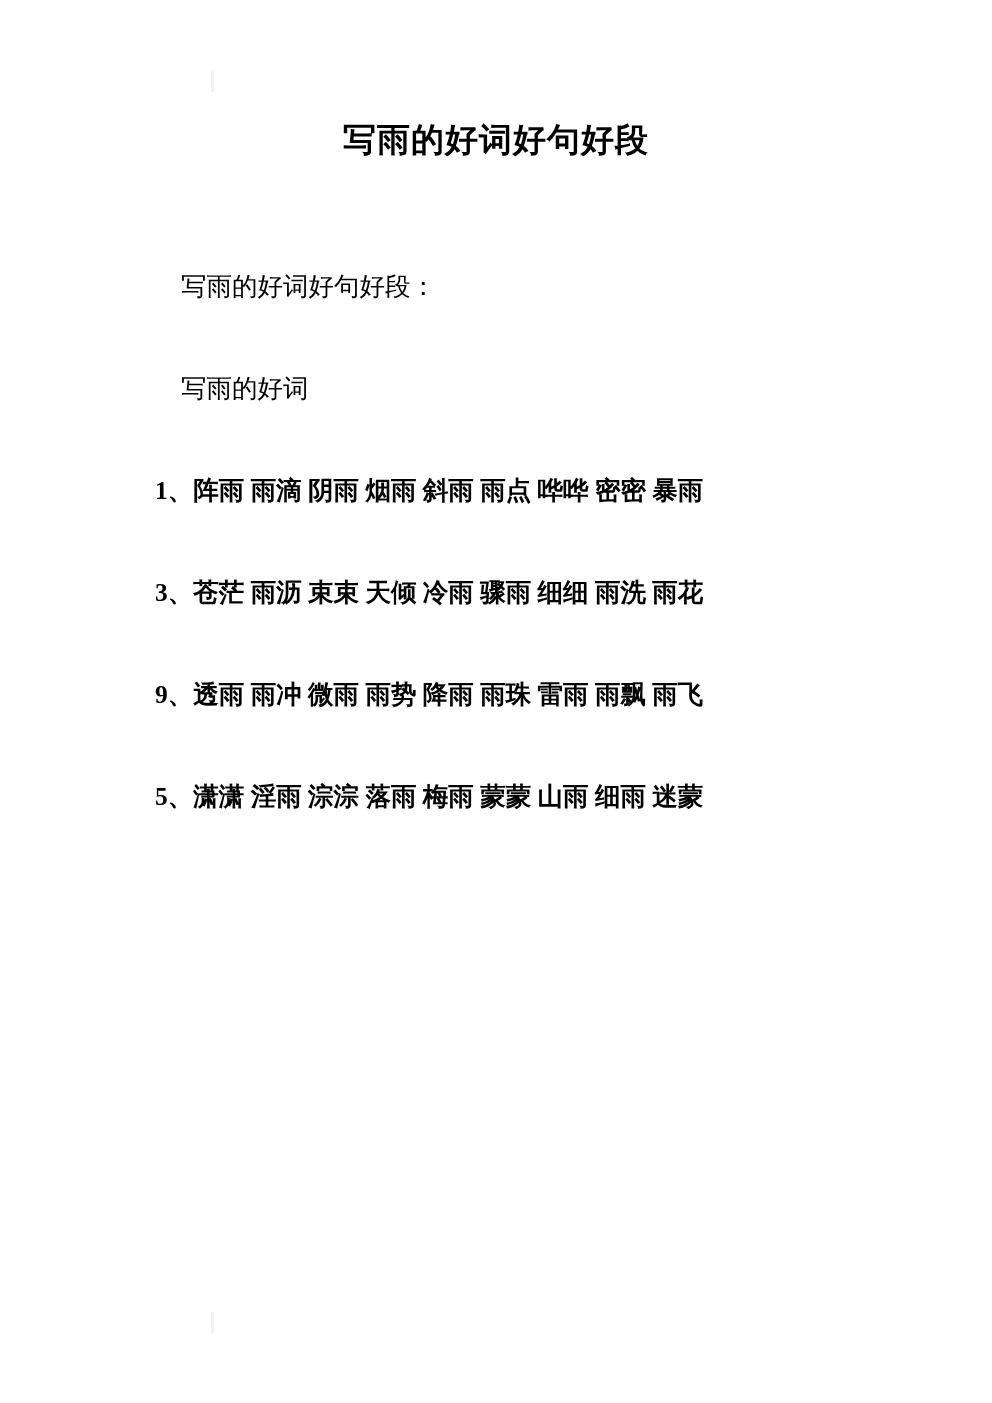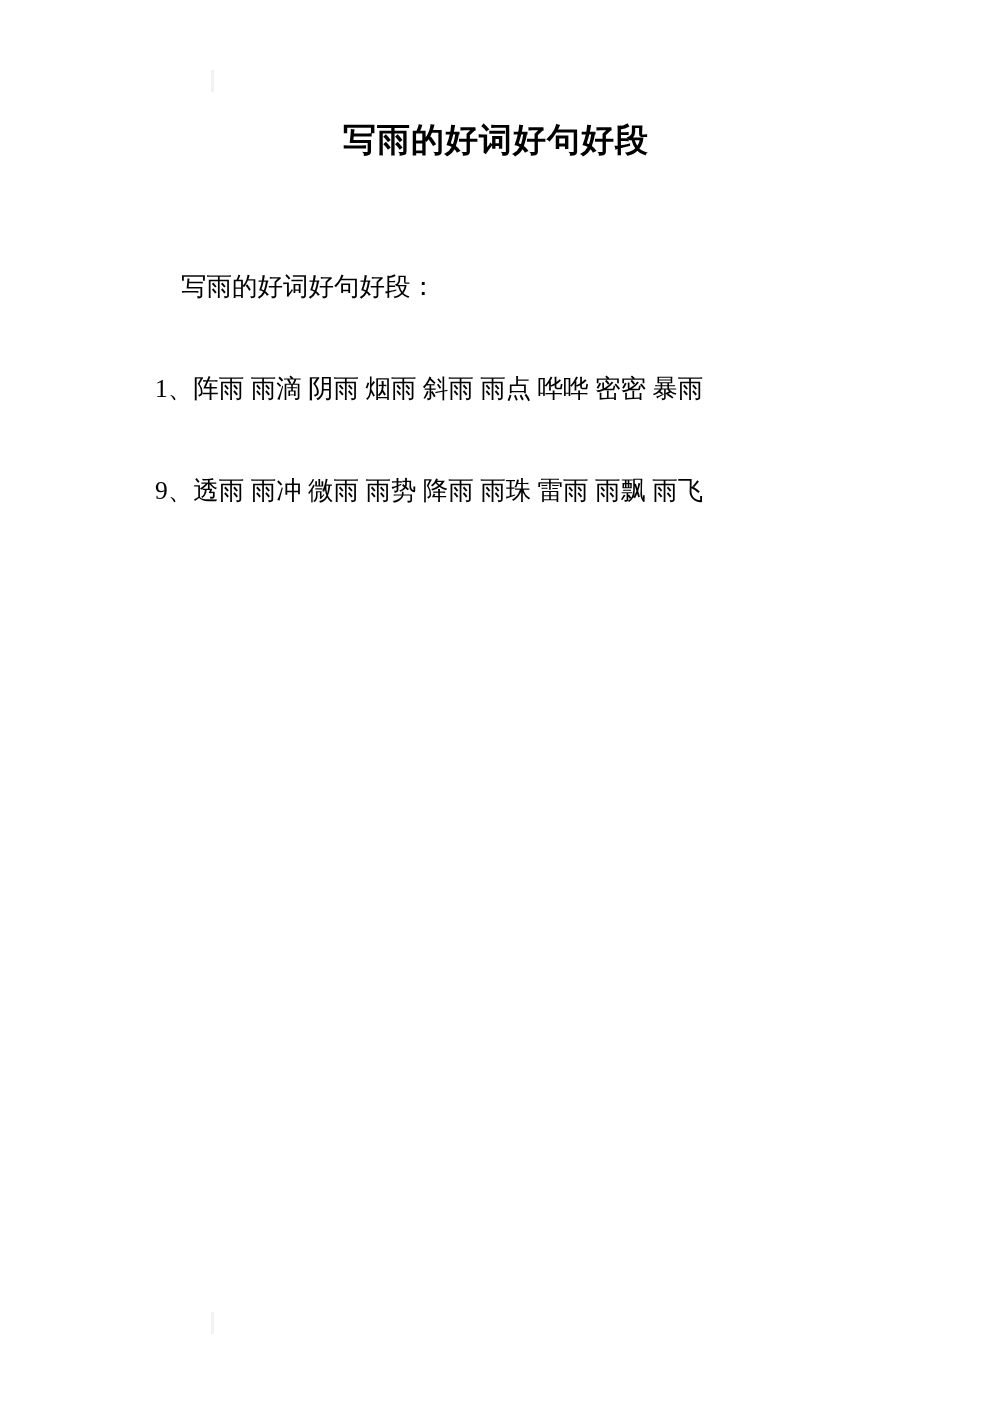--- a/index.html
+++ b/index.html
@@ -45,20 +45,21 @@
     word-break: break-all;
   }
   .para.indent {
     text-indent: 56px;
   }
   .para.spaced {
     margin-bottom: 46px;
   }
   .para.listitem {
     text-indent: 30px;
+    font-weight: bold;
   }
   .gutter-mark {
     position: absolute;
     left: 158px;
     width: 3px;
     height: 22px;
     background: #f2f2f2;
   }
   .gutter-mark.top { top: 70px; }
   .gutter-mark.bottom { top: 1312px; }
@@ -70,22 +71,25 @@
 
   <div class="gutter-mark top"></div>
   <div class="gutter-mark bottom"></div>
 
   <h1 class="doc-title">写雨的好词好句好段</h1>
 
   <div class="body-area">
 
     <p class="para indent spaced">写雨的好词好句好段：</p>
 
+    <p class="para indent spaced">写雨的好词</p>
 
     <p class="para listitem spaced">1、阵雨 雨滴 阴雨 烟雨 斜雨 雨点 哗哗 密密 暴雨</p>
 
 
+    <p class="para listitem spaced">3、苍茫 雨沥 束束 天倾 冷雨 骤雨 细细 雨洗 雨花</p>
 
     <p class="para listitem spaced">9、透雨 雨冲 微雨 雨势 降雨 雨珠 雷雨 雨飘 雨飞</p>
 
+    <p class="para listitem spaced">5、潇潇 淫雨 淙淙 落雨 梅雨 蒙蒙 山雨 细雨 迷蒙</p>
 
   </div>
 </div>
 
 </body></html>

